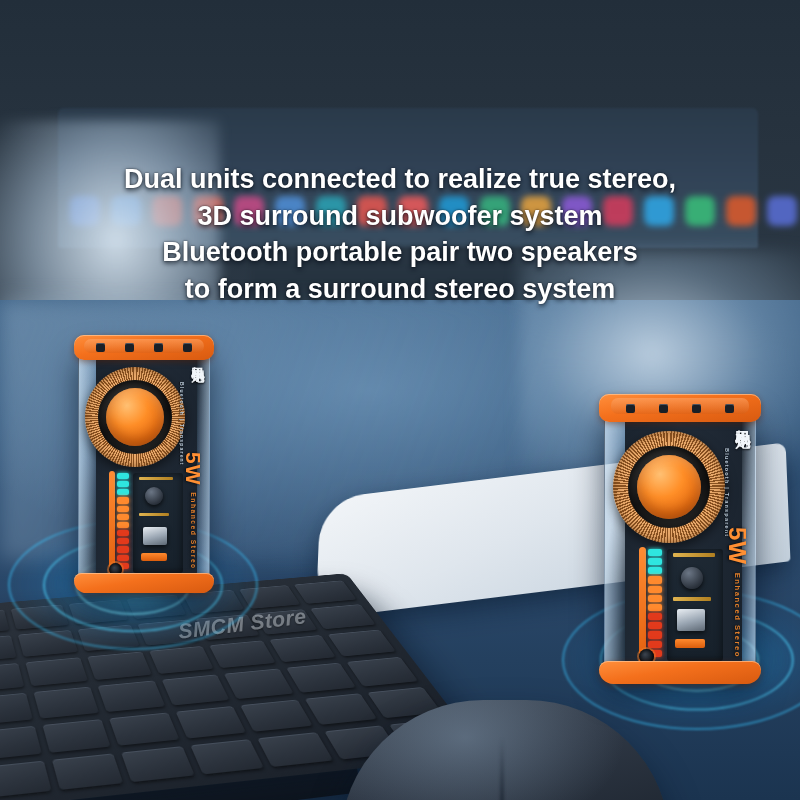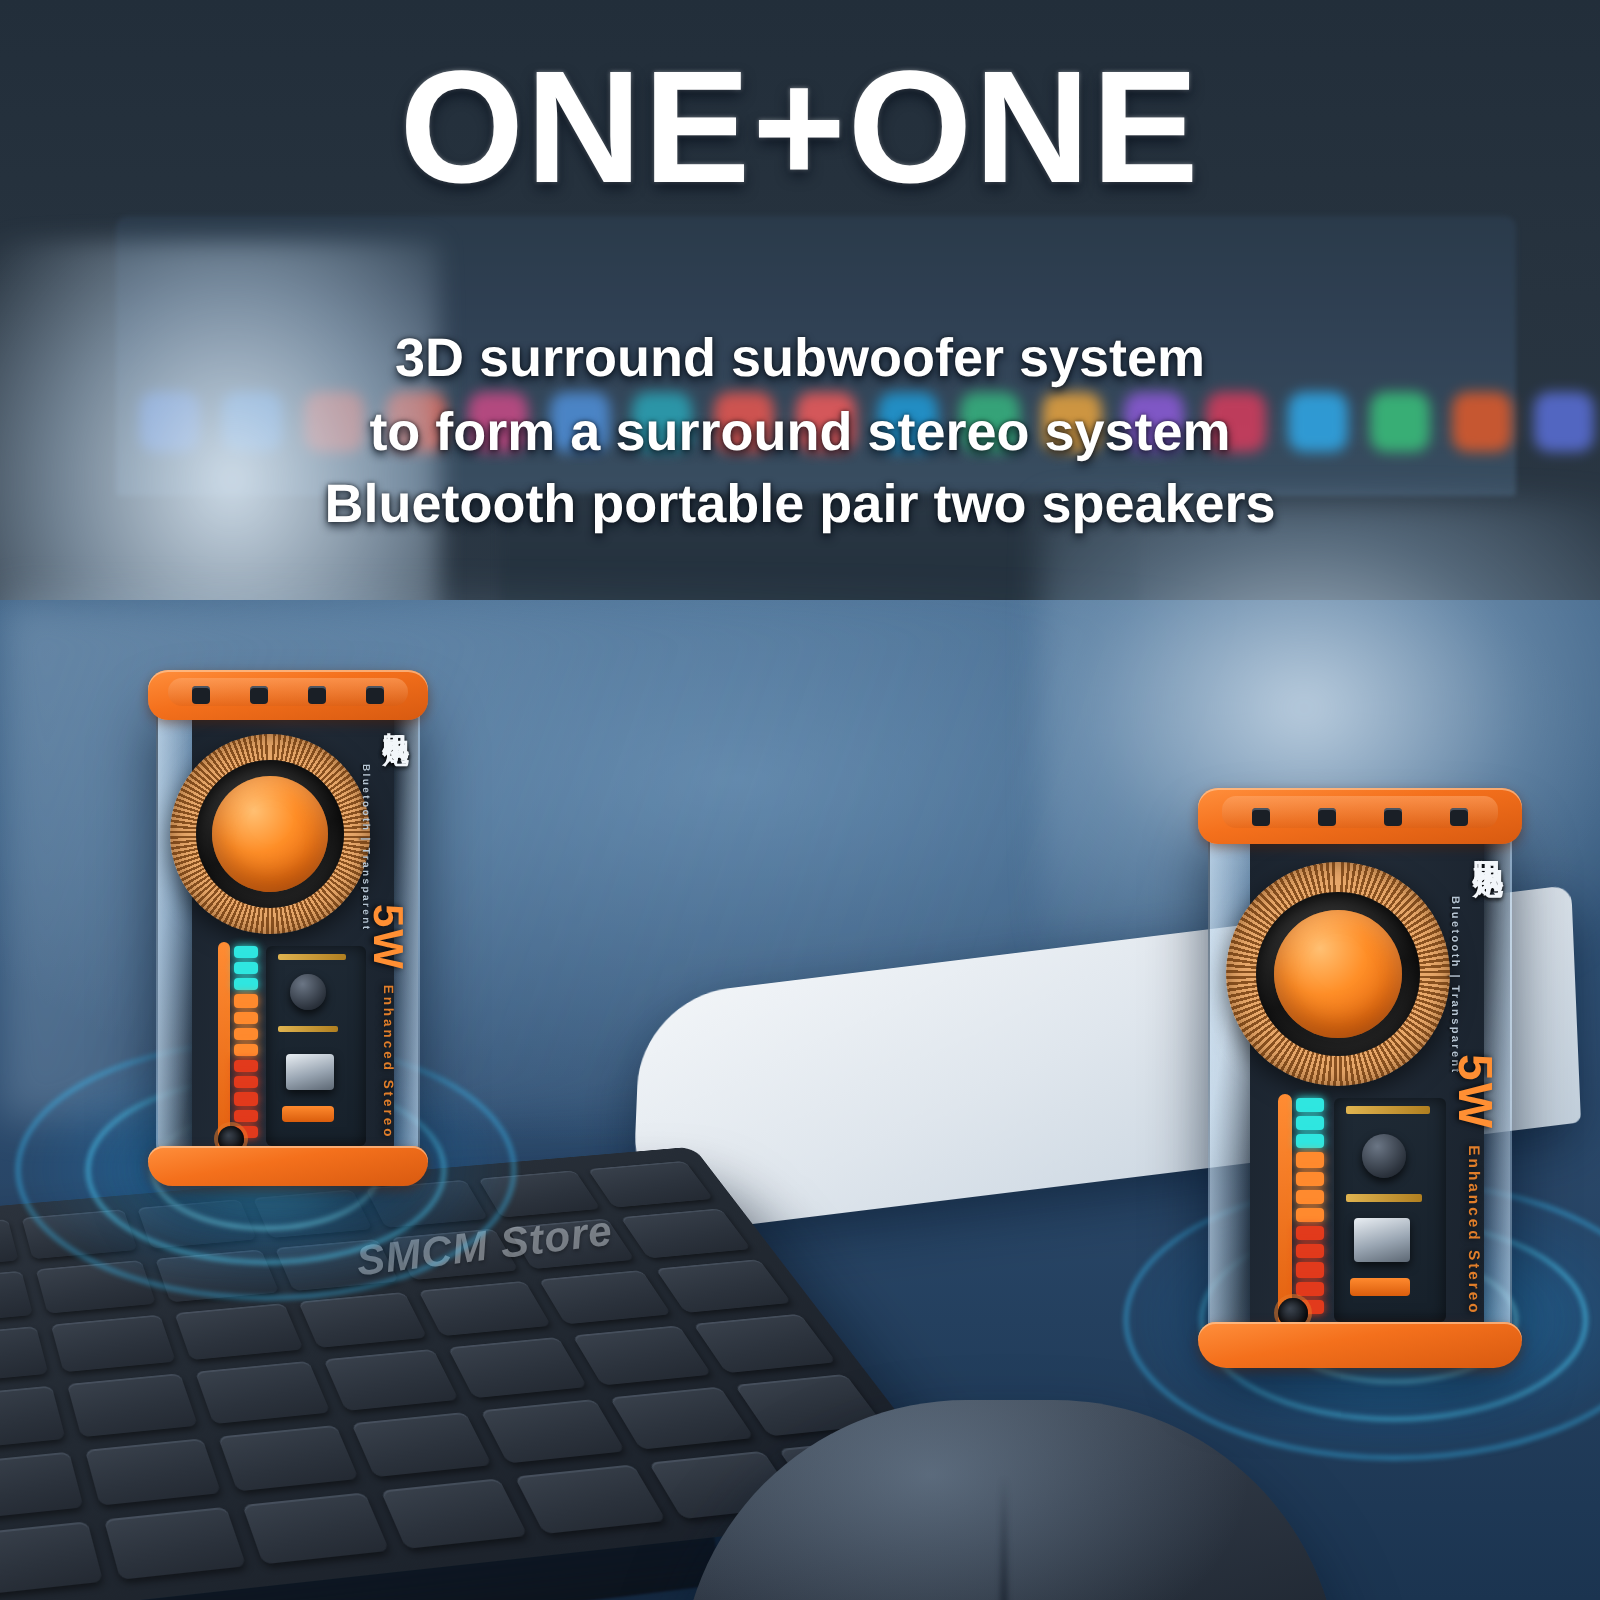--- a/index.html
+++ b/index.html
@@ -467,21 +467,21 @@
       <div class="bolts">
           <i></i>
           <i></i>
           <i></i>
           <i></i>
         </div>
     </div>
     <div class="cap bot"></div>
   </div>
 
-  <div class="headline">ONE+ONE</div>
 
   <div class="subcopy" id="subcopy">
+      <p>Dual units connected to realize true stereo,</p>
       <p>3D surround subwoofer system</p>
+      <p>Bluetooth portable pair two speakers</p>
       <p>to form a surround stereo system</p>
-      <p>Bluetooth portable pair two speakers</p>
     </div>
 
 </div>
 
 </body></html>

